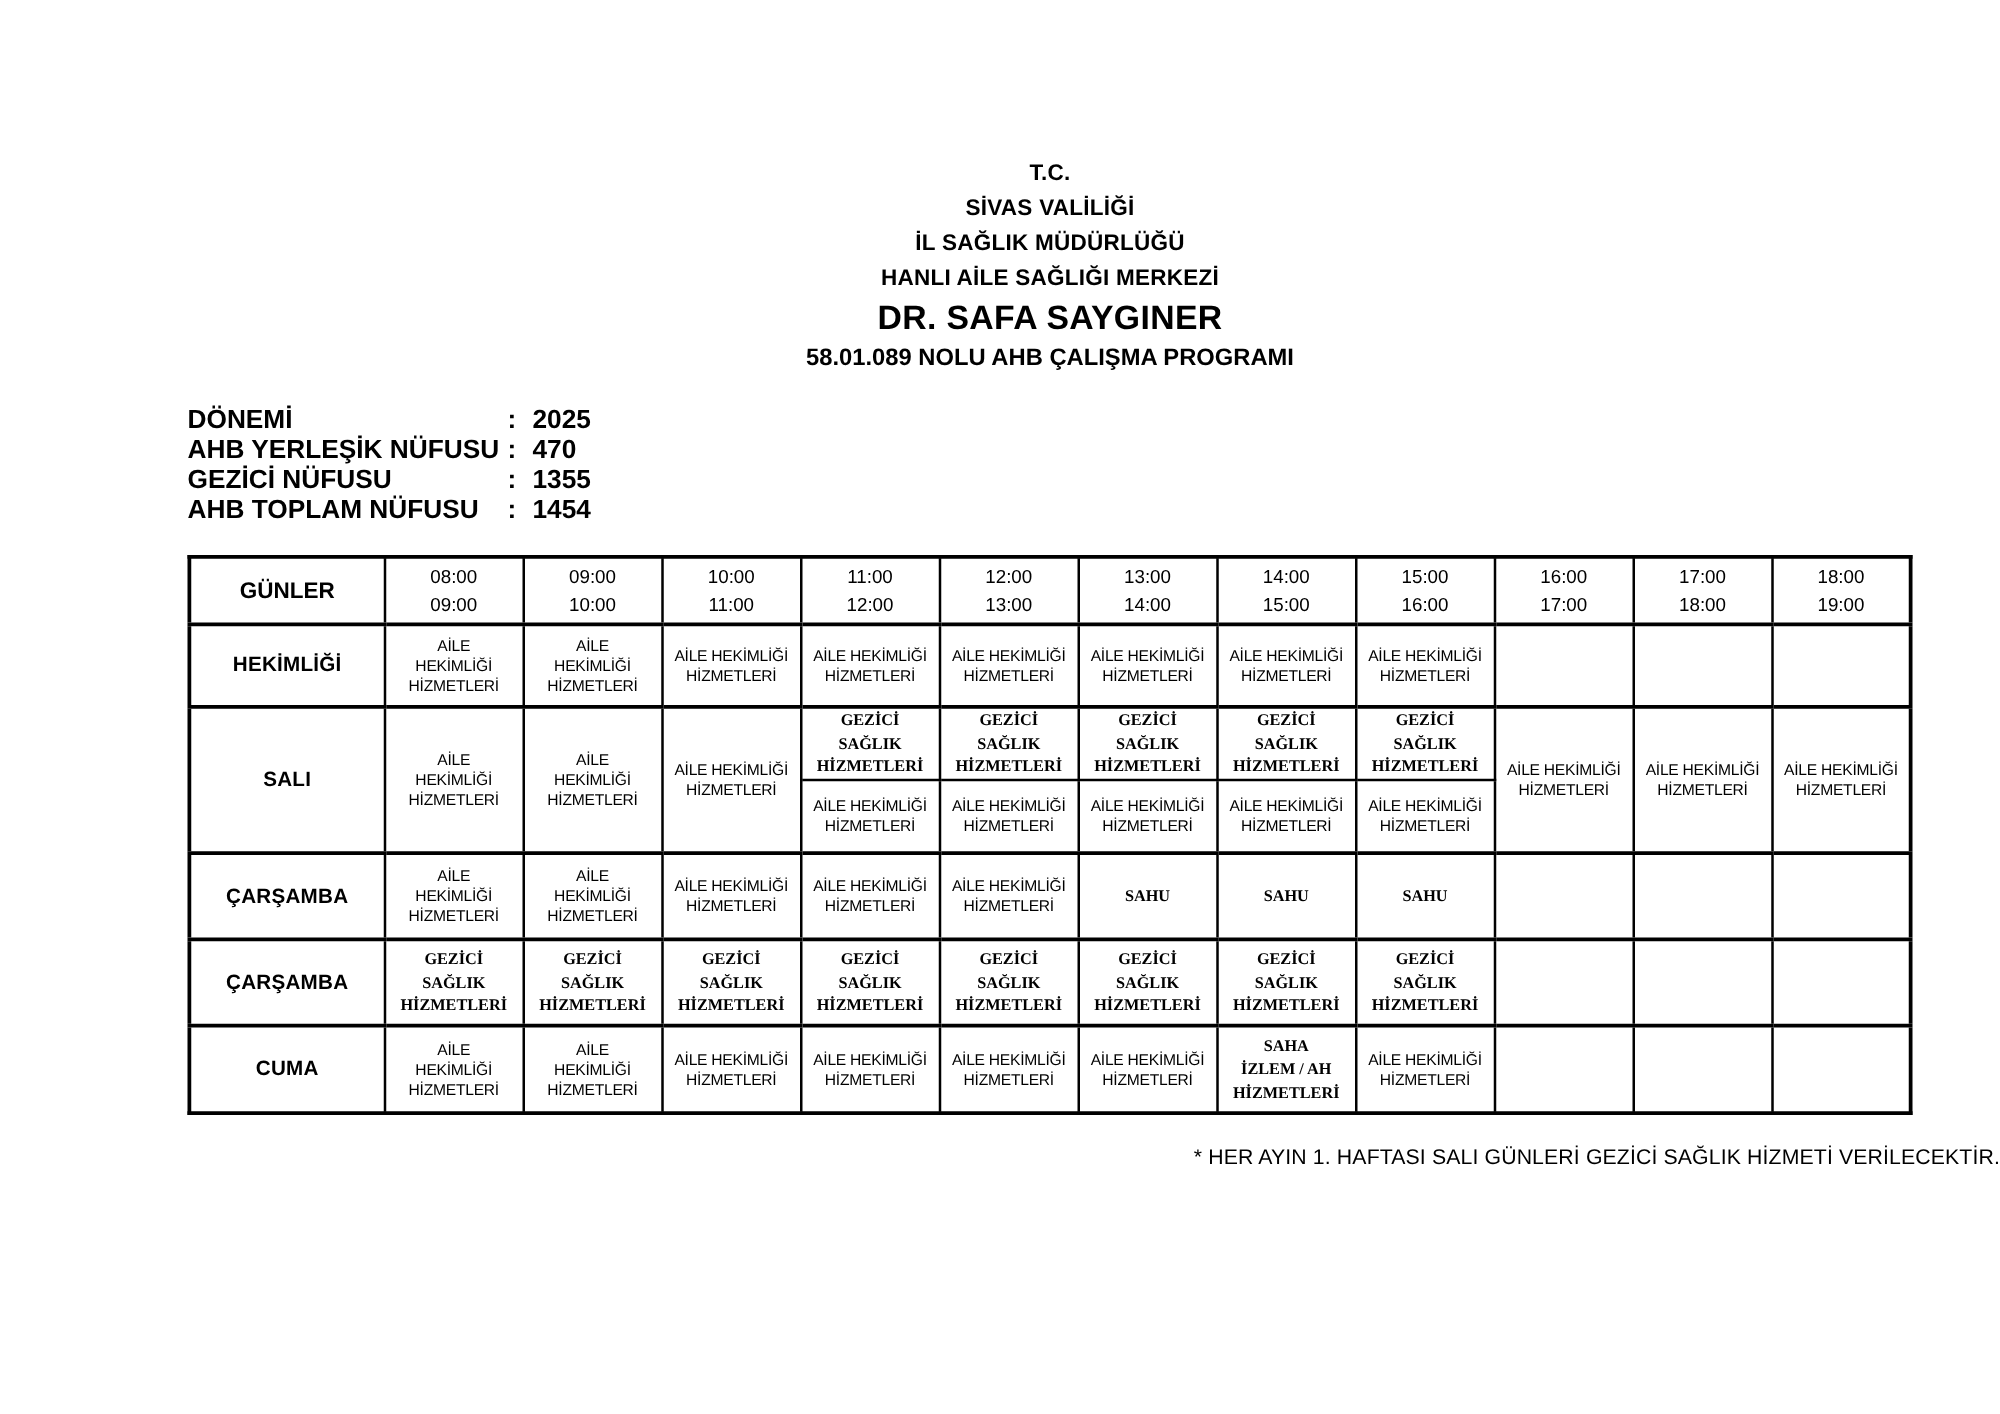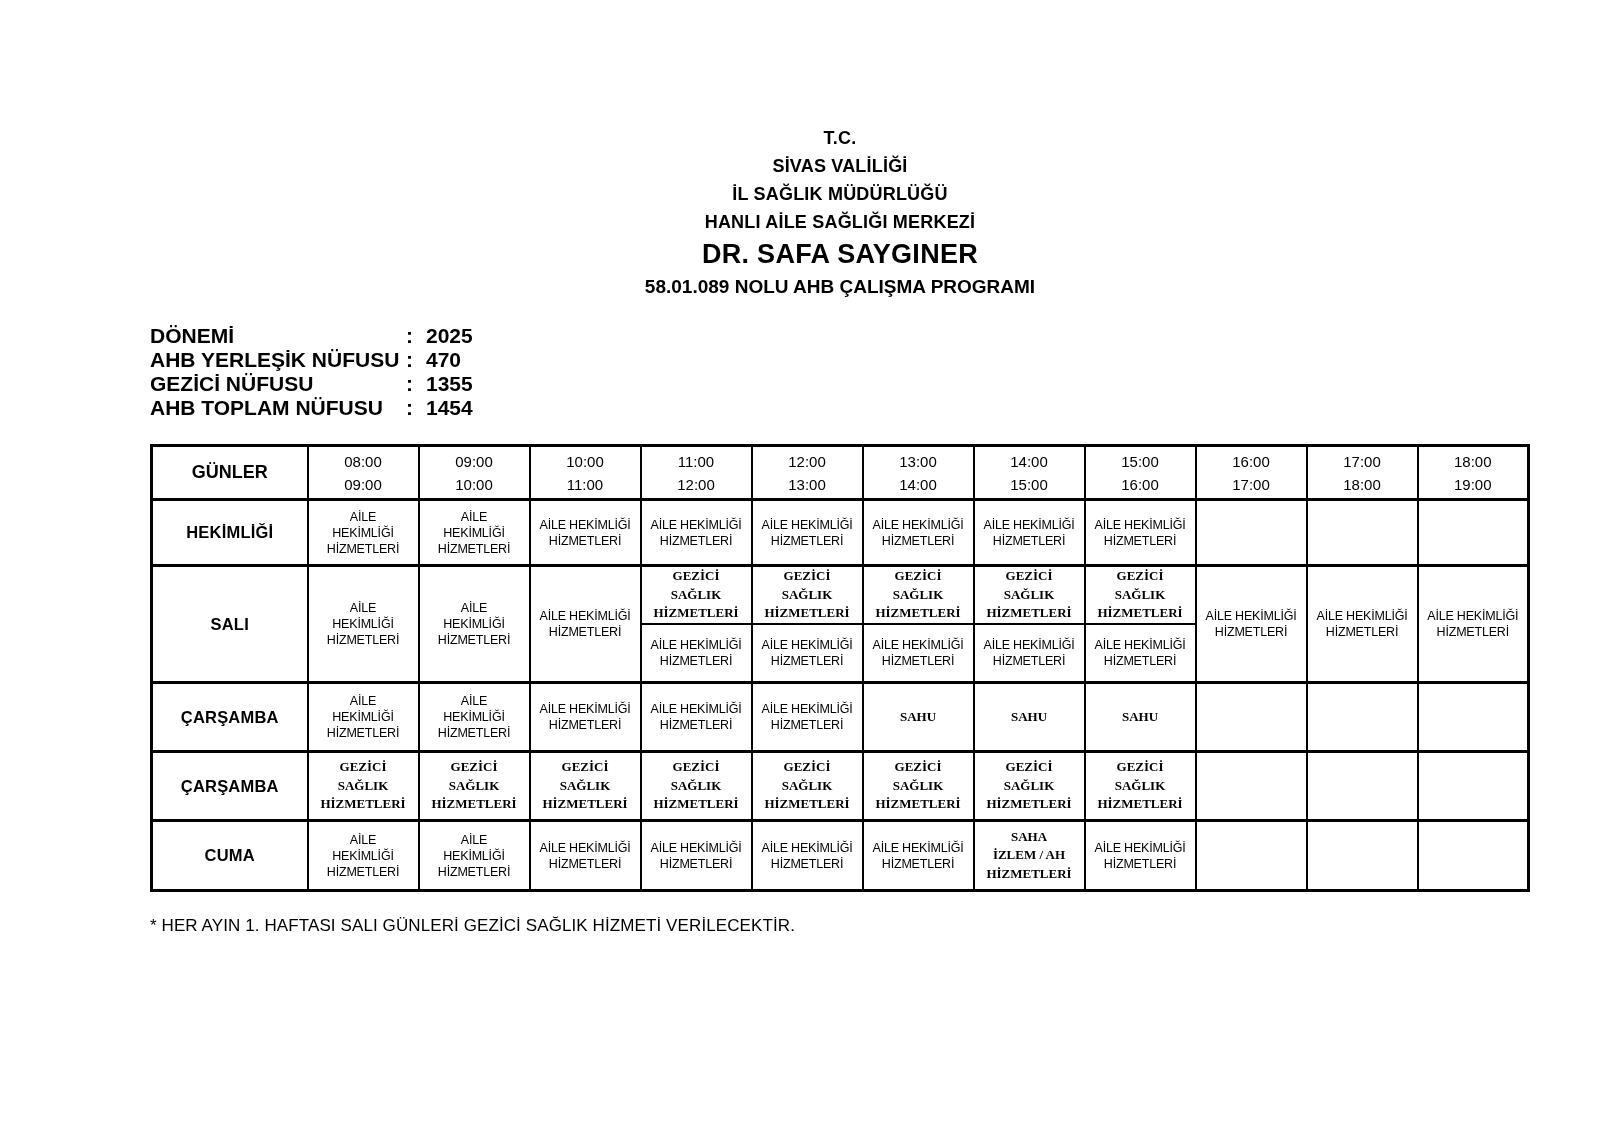--- a/index.html
+++ b/index.html
@@ -65,21 +65,21 @@
   }
   .svc.bold {
     font-size: 13px;
     font-weight: bold;
     line-height: 18.5px;
     letter-spacing: 0;
     font-family: Liberation Serif, serif;
   }
 
   
-  .notes { margin: 20px 0 0 150px; }
+  .notes { margin: 20px 0 0 150px; text-align: right; }
   .note-line { font-size: 17px; line-height: 27px; letter-spacing: 0.1px; }
 </style>
 </head>
 <body>
 
 <div class="page">
 
   <div class="doc-header">
     <div class="h-line">T.C.</div>
     <div class="h-line">SİVAS VALİLİĞİ</div>

